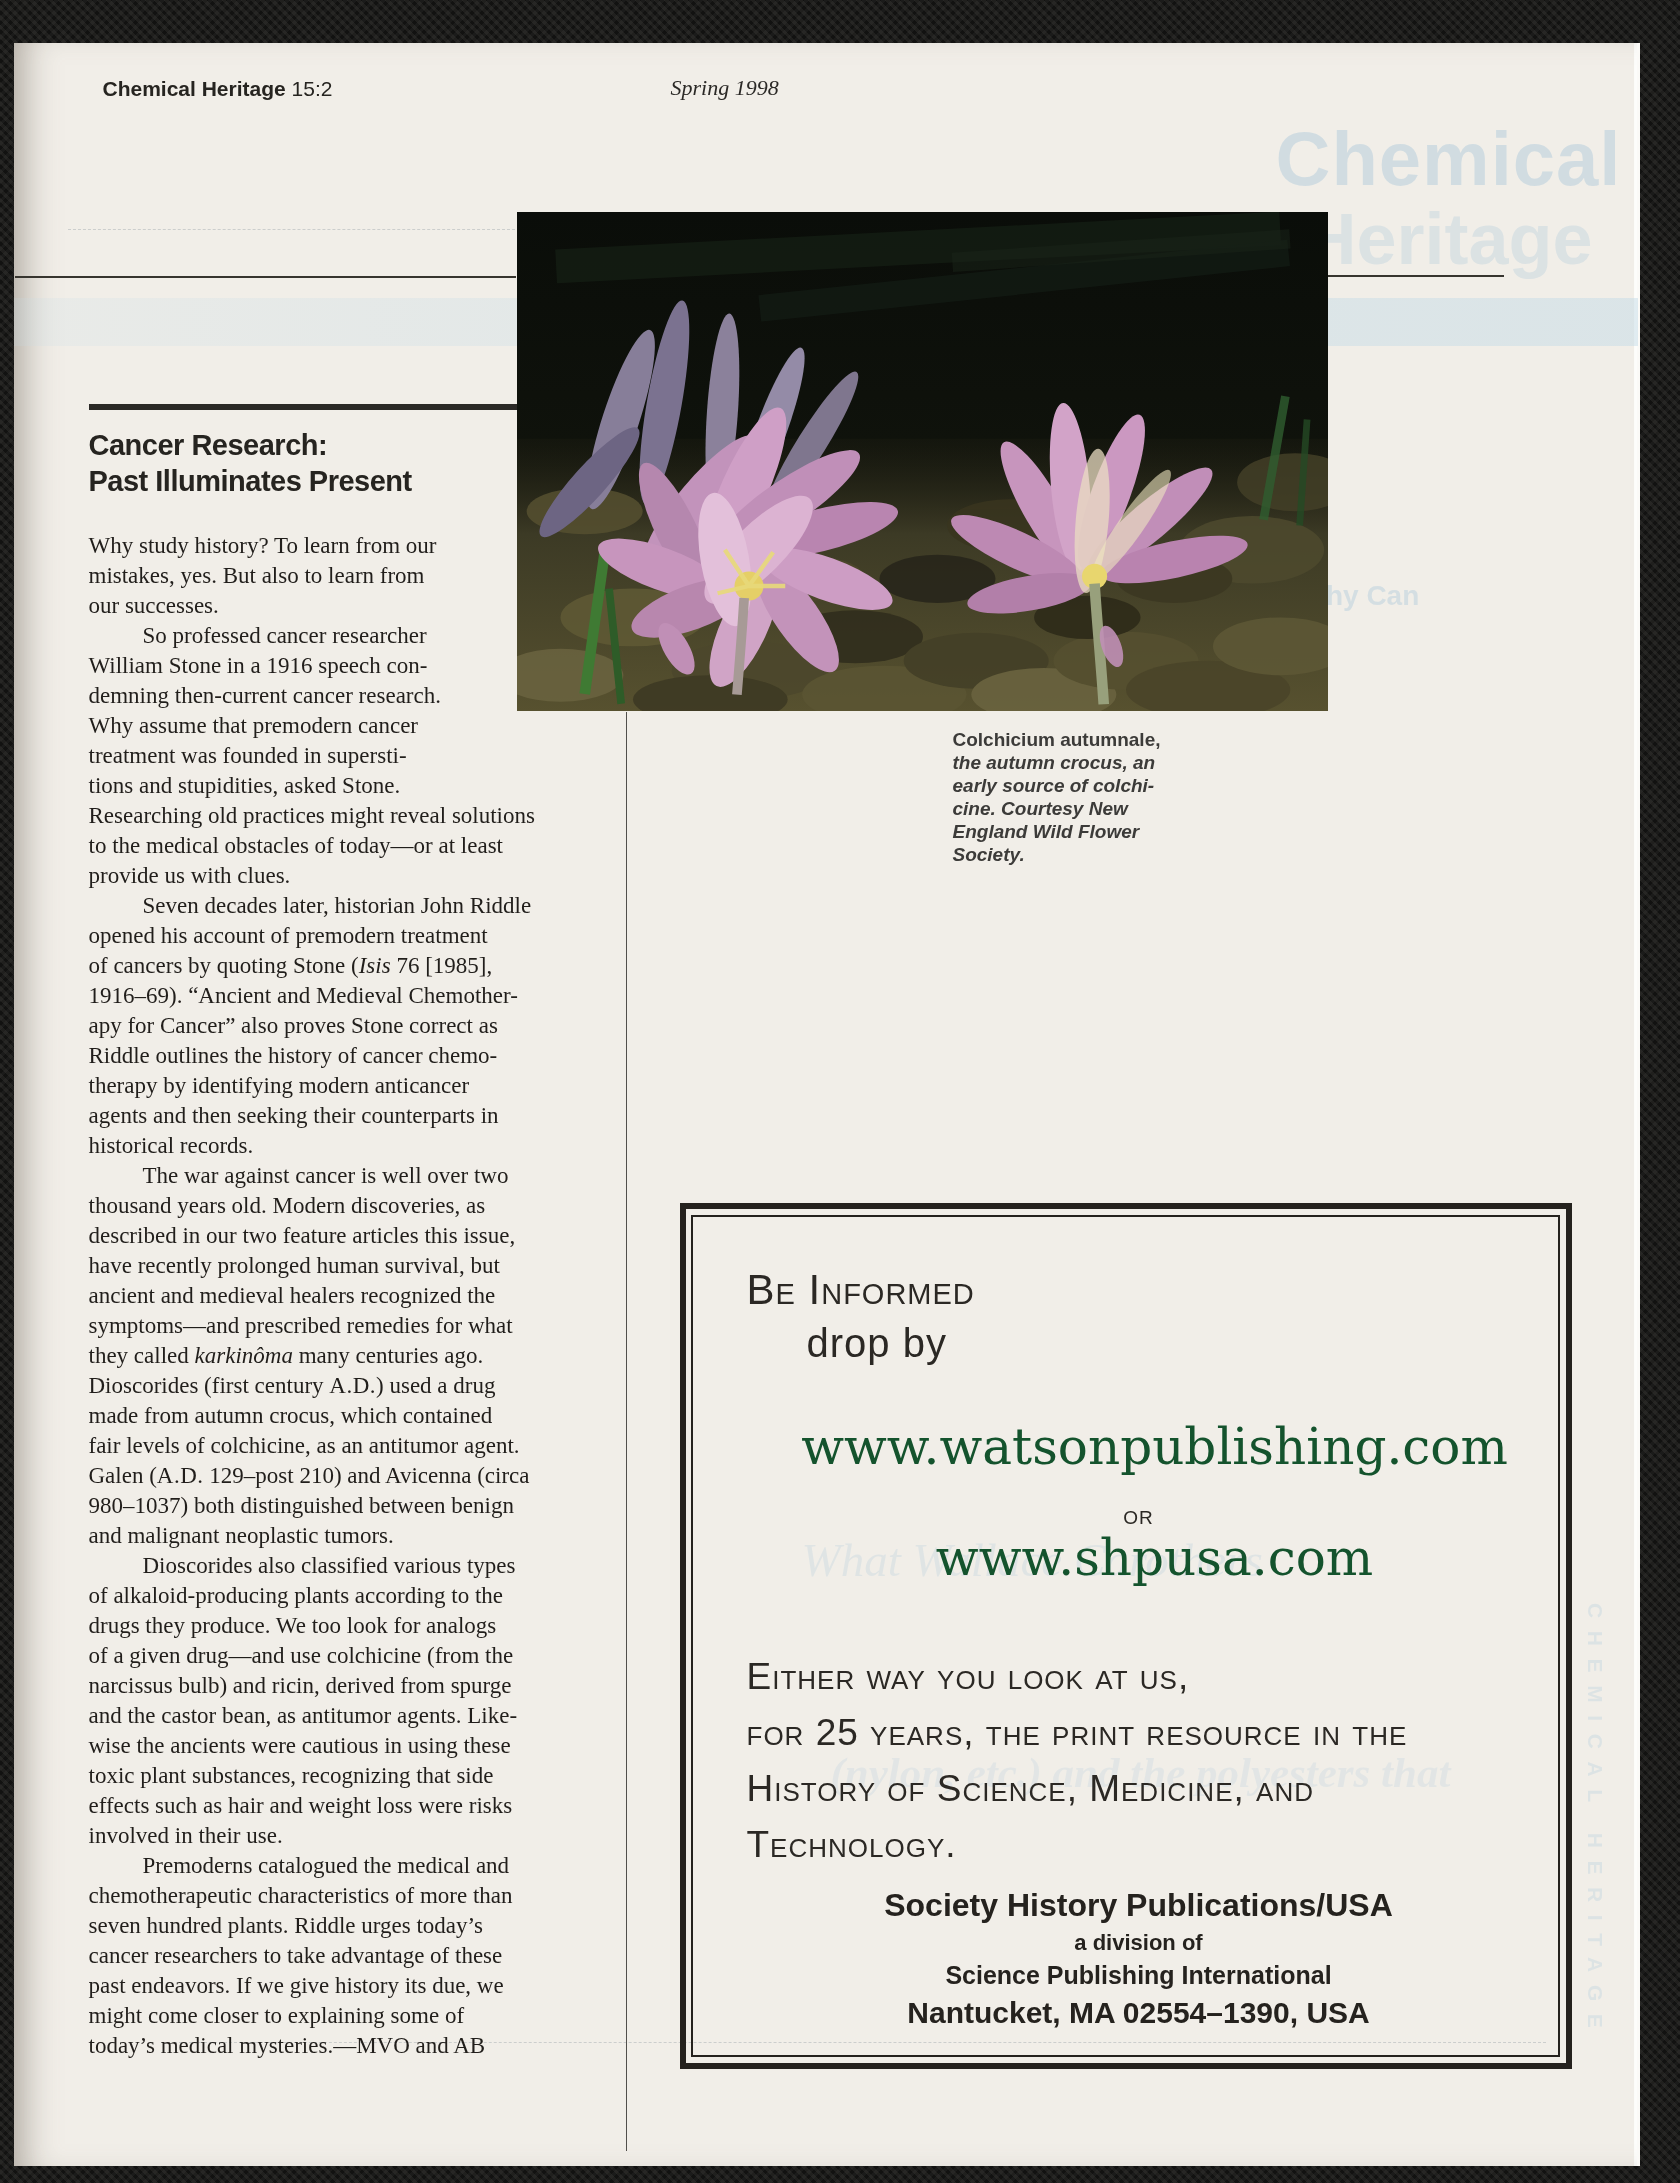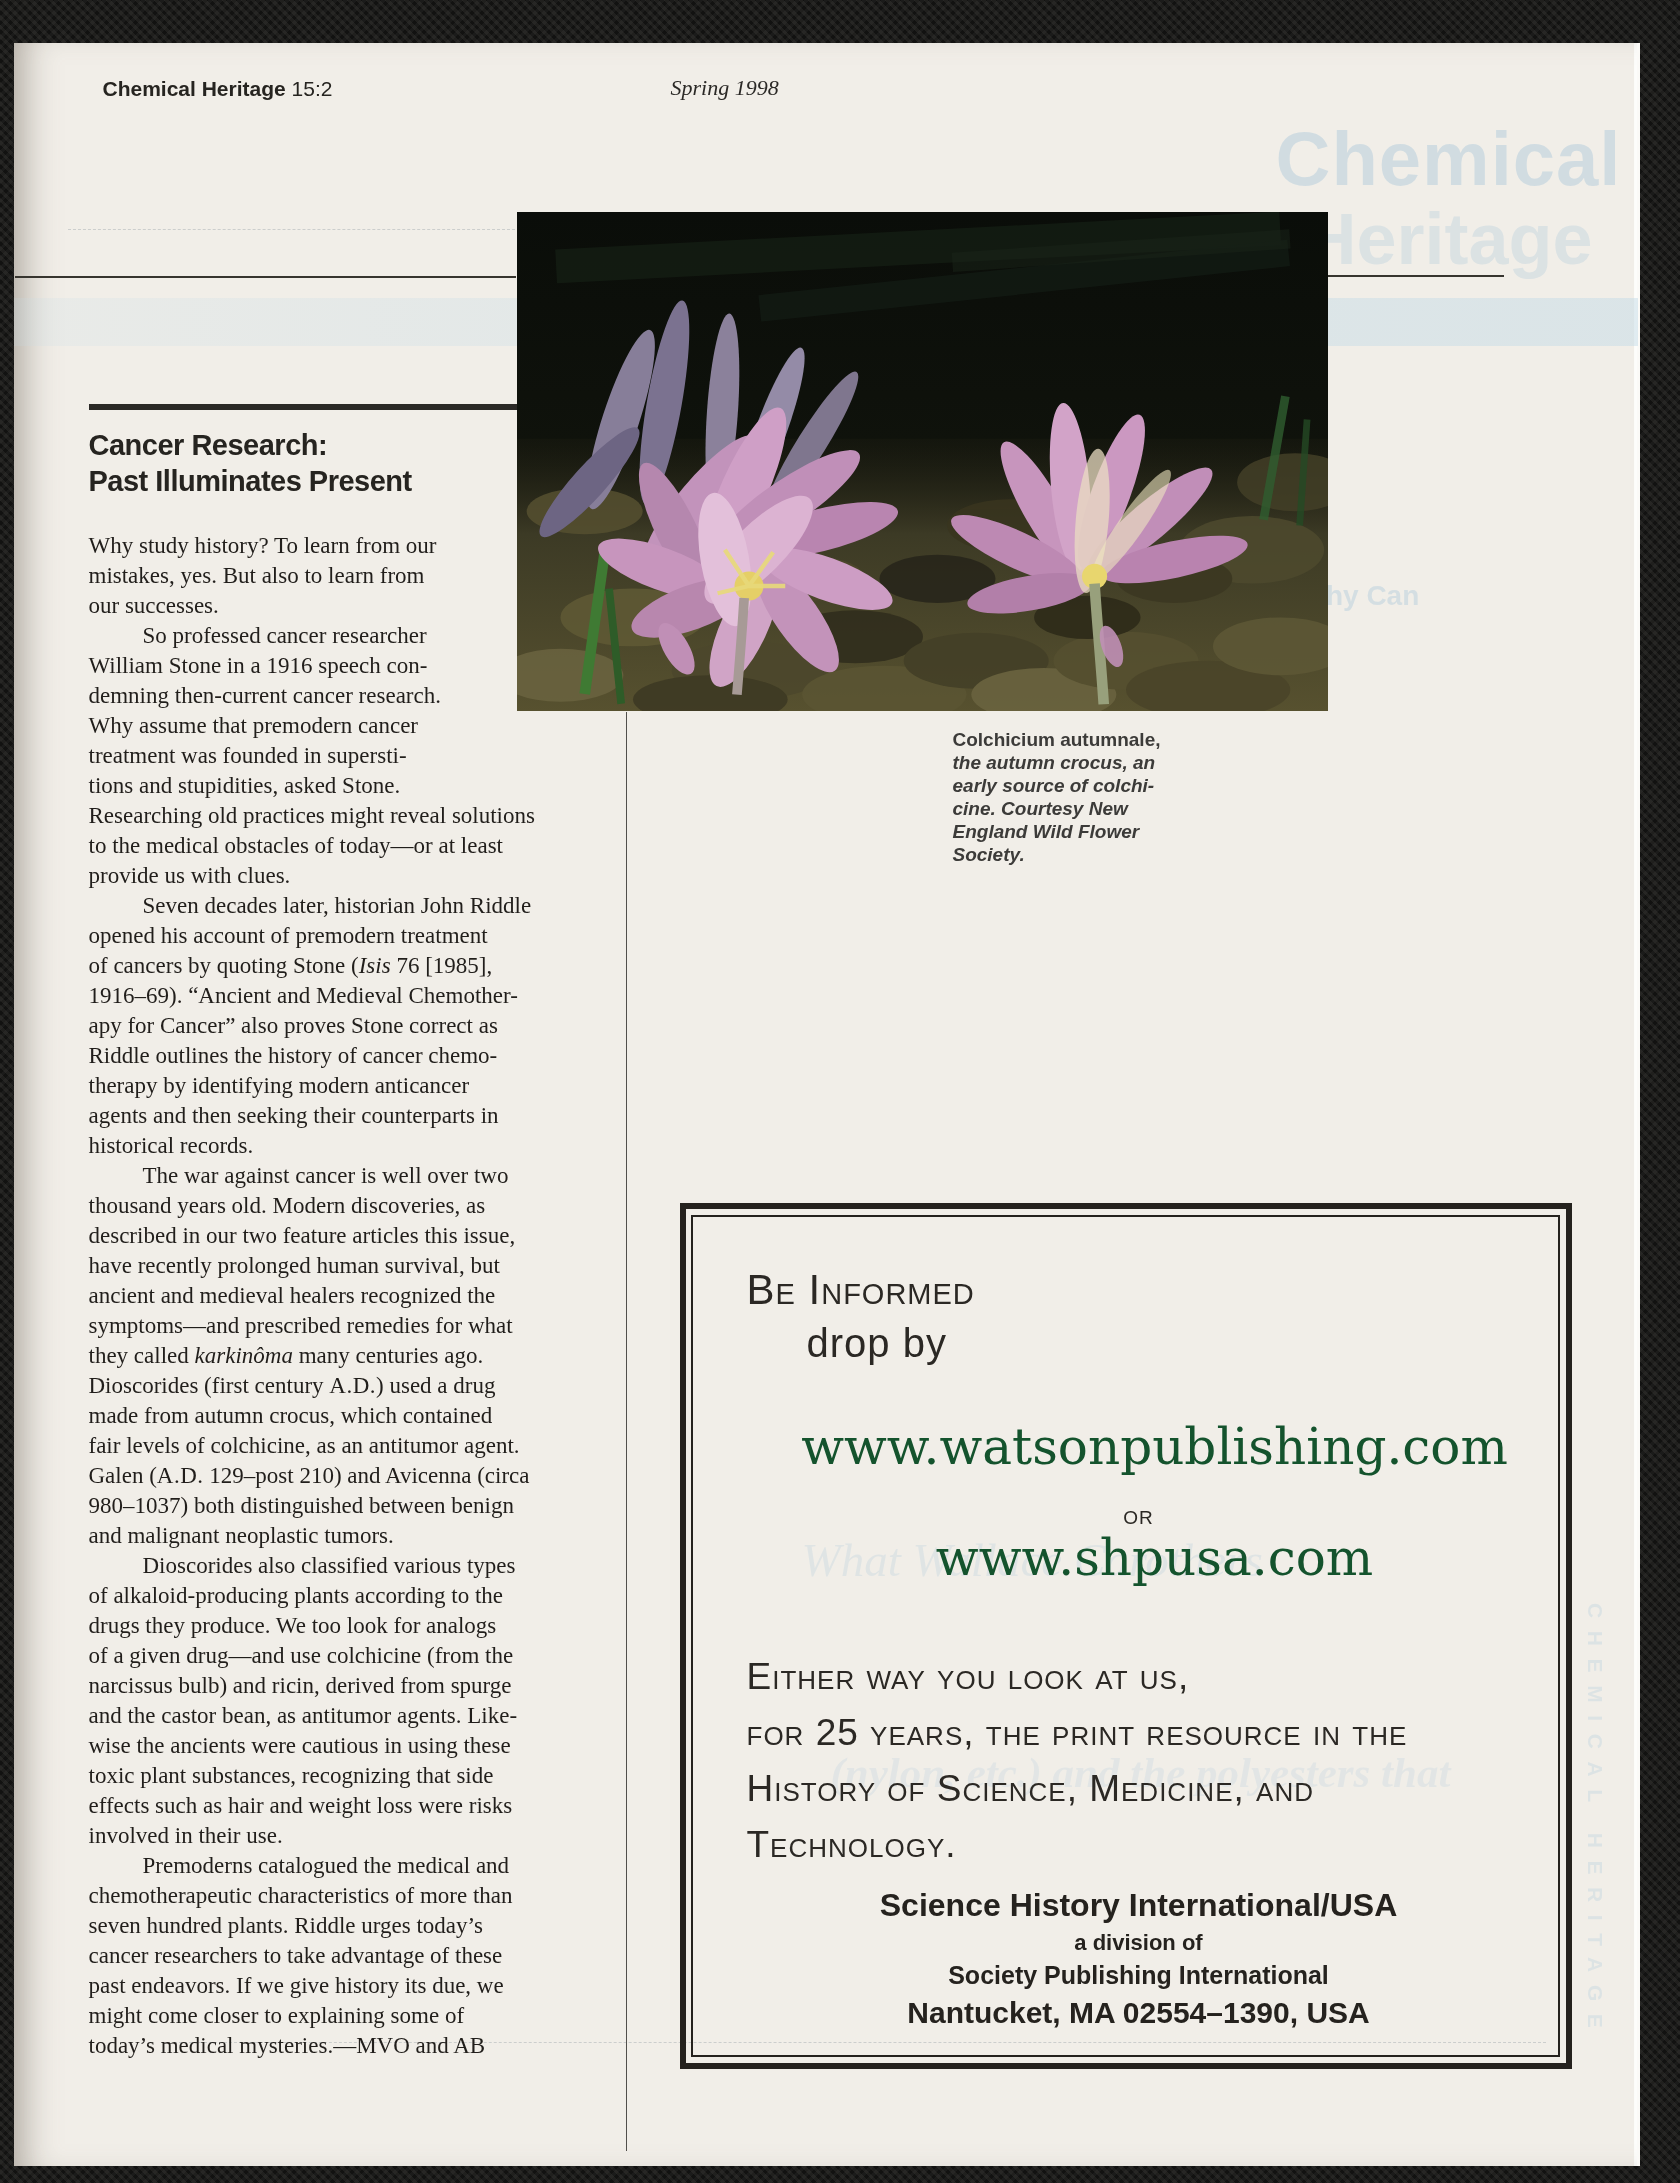--- a/index.html
+++ b/index.html
@@ -236,23 +236,23 @@
 
     <div class="adbox">
       <div class="adbox-inner"></div>
       <div class="ad-item ad-caps ad-be">Be Informed</div>
       <div class="ad-item ad-drop">drop by</div>
       <div class="ad-item ad-url ad-url1">www.watsonpublishing.com</div>
       <div class="ad-item ad-caps ad-or">or</div>
       <div class="ad-item ad-url ad-url2">www.shpusa.com</div>
       <div class="ad-item ad-caps ad-tagline">Either way you look at us,<br>for 25 years, the print resource in the<br>History of Science, Medicine, and Technology.</div>
       <div class="ad-item ad-org">
-        <div class="o1">Science History International/USA</div>
+        <div class="o1">Society History Publications/USA</div>
         <div class="o2">a division of</div>
-        <div class="o3">Society Publishing International</div>
+        <div class="o3">Science Publishing International</div>
         <div class="o4">Nantucket, MA 02554–1390, USA</div>
       </div>
     </div>
 
   </div>
 
   <div class="edge-highlight"></div>
 </div>
 
 

